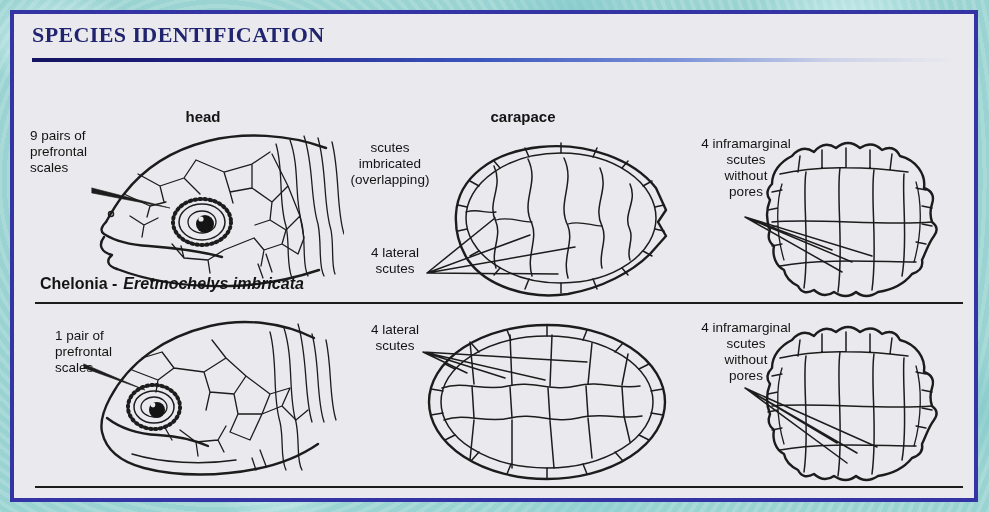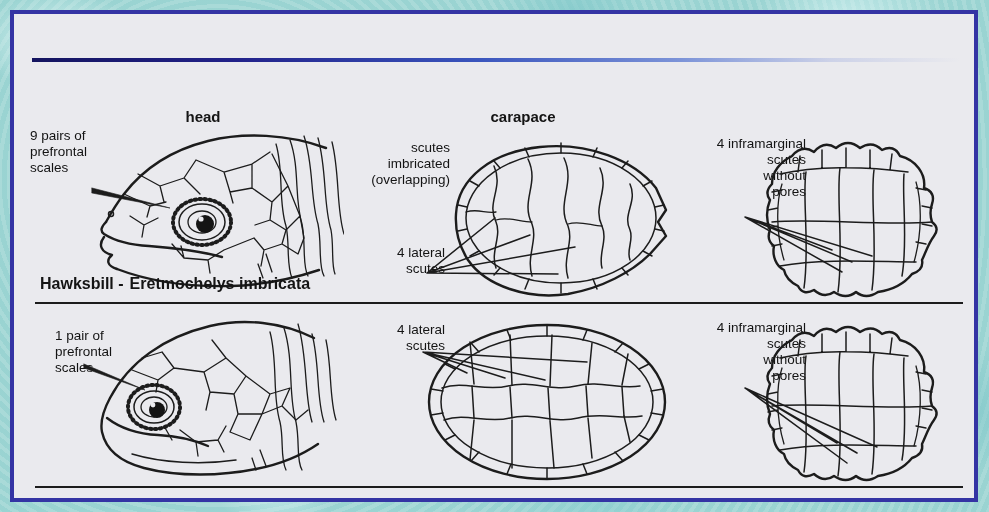--- a/index.html
+++ b/index.html
@@ -30,39 +30,40 @@
     background:linear-gradient(to right,#14145f 0%,#22228a 22%,#3a55bd 48%,#7d94d8 70%,rgba(150,165,220,.35) 86%,rgba(234,234,238,0) 100%);
   }
   .col-header{
     position:absolute;top:94px;width:120px;text-align:center;
     font-weight:bold;font-size:15px;color:#141414;
   }
   .label{
     position:absolute;font-size:13.5px;line-height:16px;color:#141414;
     white-space:pre-line;
   }
-  .label.center{text-align:right;}
+  .label.center{text-align:center;}
   .caption{position:absolute;font-weight:bold;font-size:16px;color:#141414;}
-  .caption .sci{margin-left:6px;}
+  .caption .sci{font-style:italic;margin-left:6px;}
   .hline{position:absolute;left:21px;width:928px;height:2px;background:#1c1c1c;}
   .fig{position:absolute;}
   .fig path,.fig ellipse,.fig circle,.fig line{fill:none;stroke:#1c1c1c;stroke-linecap:round;stroke-linejoin:round;}
   .fig .outline{stroke-width:2.4;}
   .fig .mid{stroke-width:1.5;}
   .fig .thin{stroke-width:1.3;}
   .fig .bead{stroke-width:4;stroke-dasharray:1.6 3.4;}
   .fig .pupil{fill:#141414;stroke:none;}
   .fig .glint{fill:#eaeaee;stroke:none;}
   .fig .needle{fill:#1c1c1c;stroke:#1c1c1c;stroke-width:.6;}
 </style>
 </head>
 <body>
 
 <div class="panel">
 
+  <h1 class="title">SPECIES IDENTIFICATION</h1>
   <div class="title-rule"></div>
 
   <div class="col-header" style="left:129px">head</div>
   <div class="col-header" style="left:449px">carapace</div>
 
   <div class="label" style="left:16px;top:114px">9 pairs of
 prefrontal
 scales</div>
 
   <svg class="fig" style="left:0;top:112px" width="330" height="180" viewBox="0 0 330 180">
@@ -106,21 +107,21 @@
     <path class="mid" d="M116,48 C150,40 200,40 244,46 M136,30 L134,46 M158,24 L158,42 M182,22 L182,42 M206,24 L206,42 M228,28 L226,44"></path>
     <path class="mid" d="M108,96 C150,92 220,100 268,96"></path>
     <path class="mid" d="M142,46 C138,70 146,120 140,162 M176,42 C172,70 180,122 174,166 M210,44 C206,72 214,120 208,164 M240,48 C238,72 244,116 238,150"></path>
     <path class="mid" d="M116,140 C160,132 216,136 252,136"></path>
     <path class="thin" d="M118,58 C112,76 112,108 120,134 M108,66 L118,64 M104,84 L114,82 M104,102 L114,100 M108,120 L118,118"></path>
     <path class="thin" d="M252,56 C258,76 258,108 250,136 M262,64 L252,62 M268,82 L258,80 M268,100 L258,98 M262,118 L252,116"></path>
     <path class="mid" d="M81,91 L168,124 M81,91 L188,136 M81,91 L208,130 M81,91 L178,146"></path>
   </svg>
 
   <div class="caption" style="left:26px;top:261px">
-    <span>Hawksbill -</span><span class="sci">Eretmochelys imbricata</span>
+    <span>Chelonia -</span><span class="sci">Eretmochelys imbricata</span>
   </div>
 
   <div class="hline" style="top:288px"></div>
 
   <div class="label" style="left:41px;top:314px">1 pair of
 prefrontal
 scales</div>
 
   <svg class="fig" style="left:0;top:296px" width="330" height="185" viewBox="0 0 330 185">
     <path class="needle" d="M70,54 L131,80 L70,58 Z"></path>

